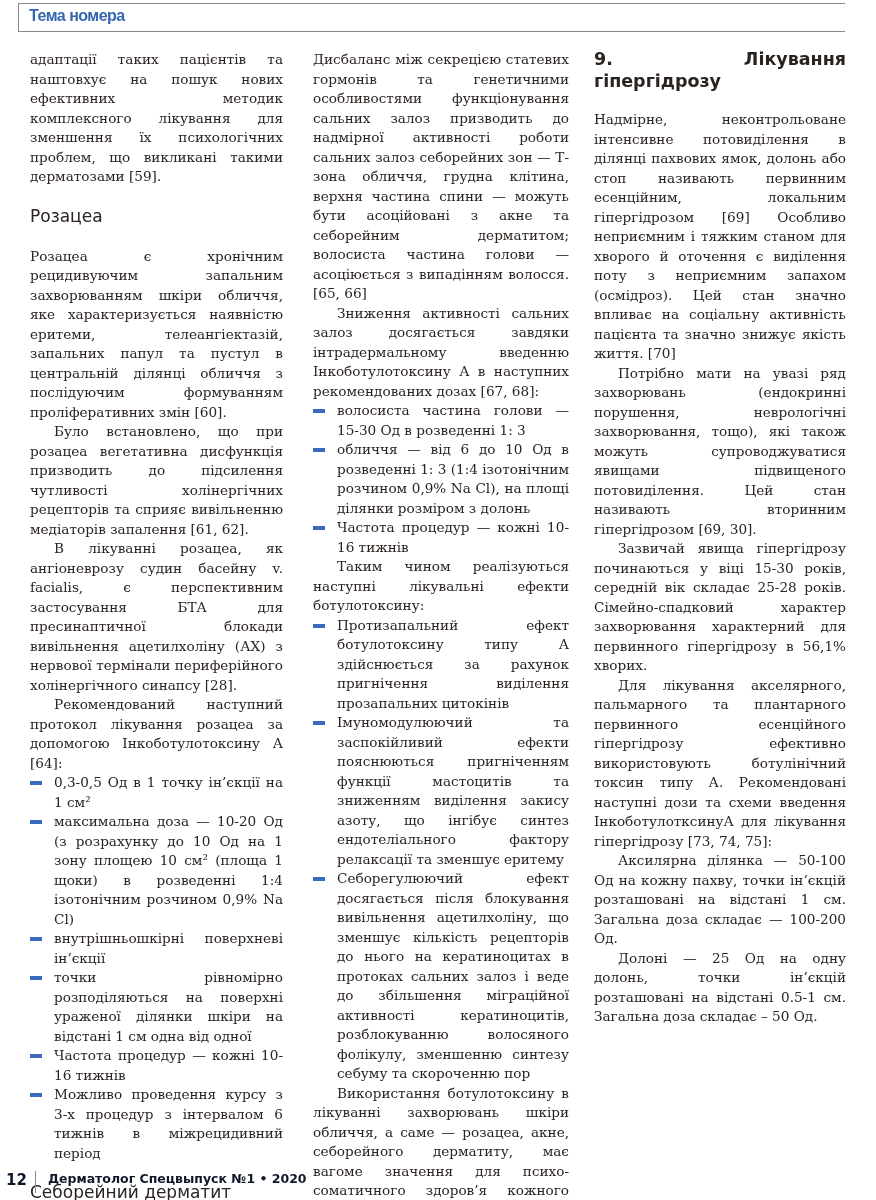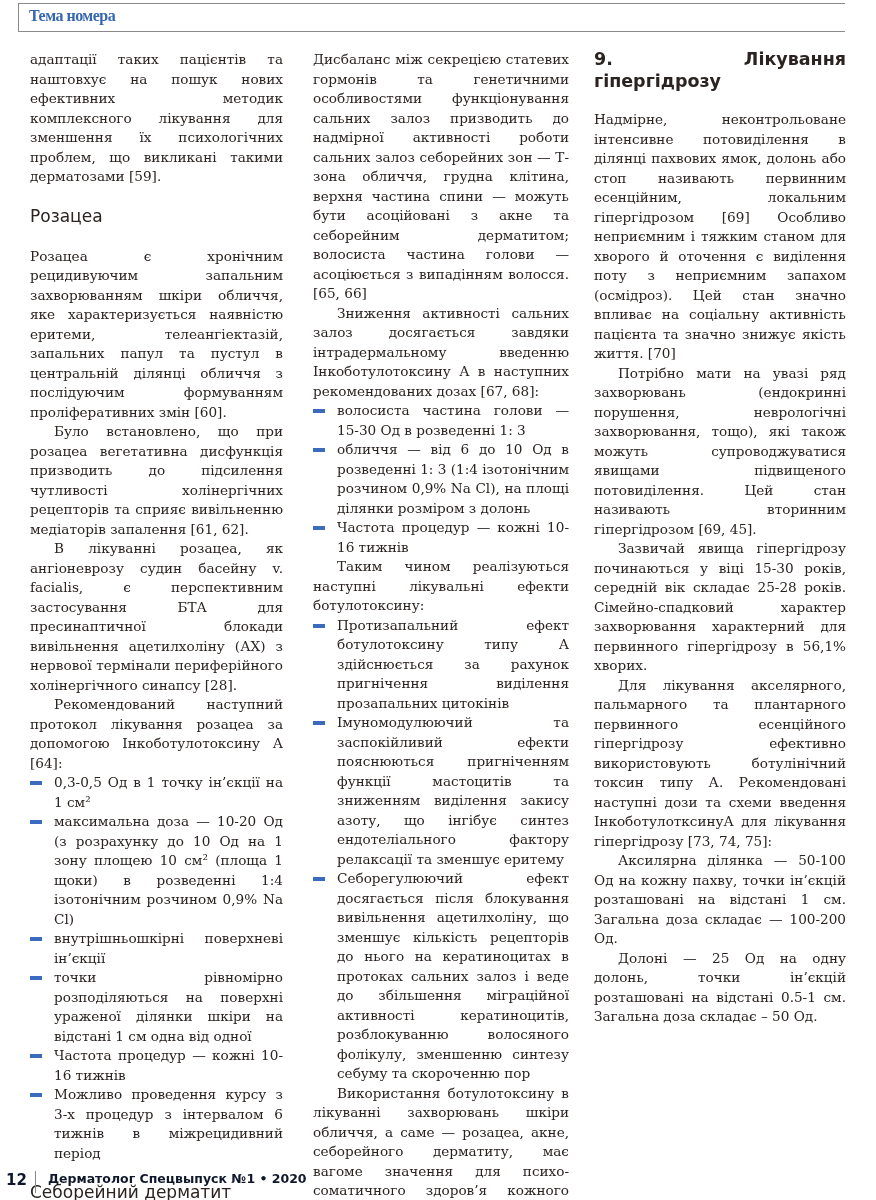--- a/index.html
+++ b/index.html
@@ -1,20 +1,20 @@
 <!DOCTYPE html>
 <html><head>
 <meta charset="utf-8">
 <style>
   html, body { margin:0; padding:0; background:#fff; }
   body { width:876px; height:1200px; position:relative; overflow:hidden;
          font-family:"DejaVu Serif","Liberation Serif",serif; color:#2a2320; }
   .header-bar { position:absolute; left:18px; top:3px; width:826px; height:27px;
                 border-left:1px solid #8a8a8a; border-bottom:1px solid #8a8a8a; border-top:1px solid #8a8a8a; }
-  .header-title { position:absolute; left:10px; top:3px; font-family:Liberation Serif, serif;
+  .header-title { position:absolute; left:10px; top:3px; font-family:Liberation Sans, sans-serif;
                   font-weight:bold; font-size:16px; color:#3566b0; letter-spacing:-0.5px; }
   .col { position:absolute; top:50px; font-size:13.6px; line-height:19.5px; text-align:justify; }
   .c1 { left:30px; width:253px; }
   .c2 { left:313px; width:256px; }
   .c3 { left:594px; width:252px; top:48px; }
   p { margin:0; hyphens:auto; }
   p.ind { text-indent:24px; }
   h2 { font-family:"DejaVu Sans","Liberation Sans",sans-serif; font-weight:normal; font-size:17px;
        margin:18px 0 20px 0; line-height:22px; color:#2a2320; }
   h2.bold { font-weight:bold; font-size:17.5px; margin:0 0 18px 0; }
@@ -66,21 +66,21 @@
     <li><span class="dash-icon"></span><span>Протизапальний ефект ботулотоксину типу А здійснюється за рахунок пригнічення виділення прозапальних цитокінів</span></li>
     <li><span class="dash-icon"></span><span>Імуномодулюючий та заспокійливий ефекти пояснюються пригніченням функції мастоцитів та зниженням виділення закису азоту, що інгібує синтез ендотеліального фактору релаксації та зменшує еритему</span></li>
     <li><span class="dash-icon"></span><span>Себорегулюючий ефект досягається після блокування вивільнення ацетилхоліну, що зменшує кількість рецепторів до нього на кератиноцитах в протоках сальних залоз і веде до збільшення міграційної активності кератиноцитів, розблокуванню волосяного фолікулу, зменшенню синтезу себуму та скороченню пор</span></li>
   </ul>
   <p class="ind">Використання ботулотоксину в лікуванні захворювань шкіри обличчя, а саме — розацеа, акне, себорейного дерматиту, має вагоме значення для психо-соматичного здоров’я кожного пацієнта, сприяє його соціальній адаптації, зменшуючи прояви соціальних стигм [59].</p>
 </div>
 
 <div class="col c3">
   <h2 class="bold">9. Лікування гіпергідрозу</h2>
   <p>Надмірне, неконтрольоване інтенсивне потовиділення в ділянці пахвових ямок, долонь або стоп називають первинним есенційним, локальним гіпергідрозом [69] Особливо неприємним і тяжким станом для хворого й оточення є виділення поту з неприємним запахом (осмідроз). Цей стан значно впливає на соціальну активність пацієнта та значно знижує якість життя. [70]</p>
-  <p class="ind">Потрібно мати на увазі ряд захворювань (ендокринні порушення, неврологічні захворювання, тощо), які також можуть супроводжуватися явищами підвищеного потовиділення. Цей стан називають вторинним гіпергідрозом [69, 45].</p>
+  <p class="ind">Потрібно мати на увазі ряд захворювань (ендокринні порушення, неврологічні захворювання, тощо), які також можуть супроводжуватися явищами підвищеного потовиділення. Цей стан називають вторинним гіпергідрозом [69, 30].</p>
   <p class="ind">Зазвичай явища гіпергідрозу починаються у віці 15-30 років, середній вік складає 25-28 років. Сімейно-спадковий характер захворювання характерний для первинного гіпергідрозу в 56,1% хворих.</p>
   <p class="ind">Для лікування акселярного, пальмарного та плантарного первинного есенційного гіпергідрозу ефективно використовують ботулінічний токсин типу А. Рекомендовані наступні дози та схеми введення ІнкоботулотксинуА для лікування гіпергідрозу [73, 74, 75]:</p>
   <p class="ind">Аксилярна ділянка — 50-100 Од на кожну пахву, точки ін’єкцій розташовані на відстані 1 см. Загальна доза складає — 100-200 Од.</p>
   <p class="ind">Долоні — 25 Од на одну долонь, точки ін’єкцій розташовані на відстані 0.5-1 см. Загальна доза складає – 50 Од.</p>
 
 </div>
 
 <div class="footer">
   <span class="page-num">12</span>
   <span class="footer-sep"></span>

